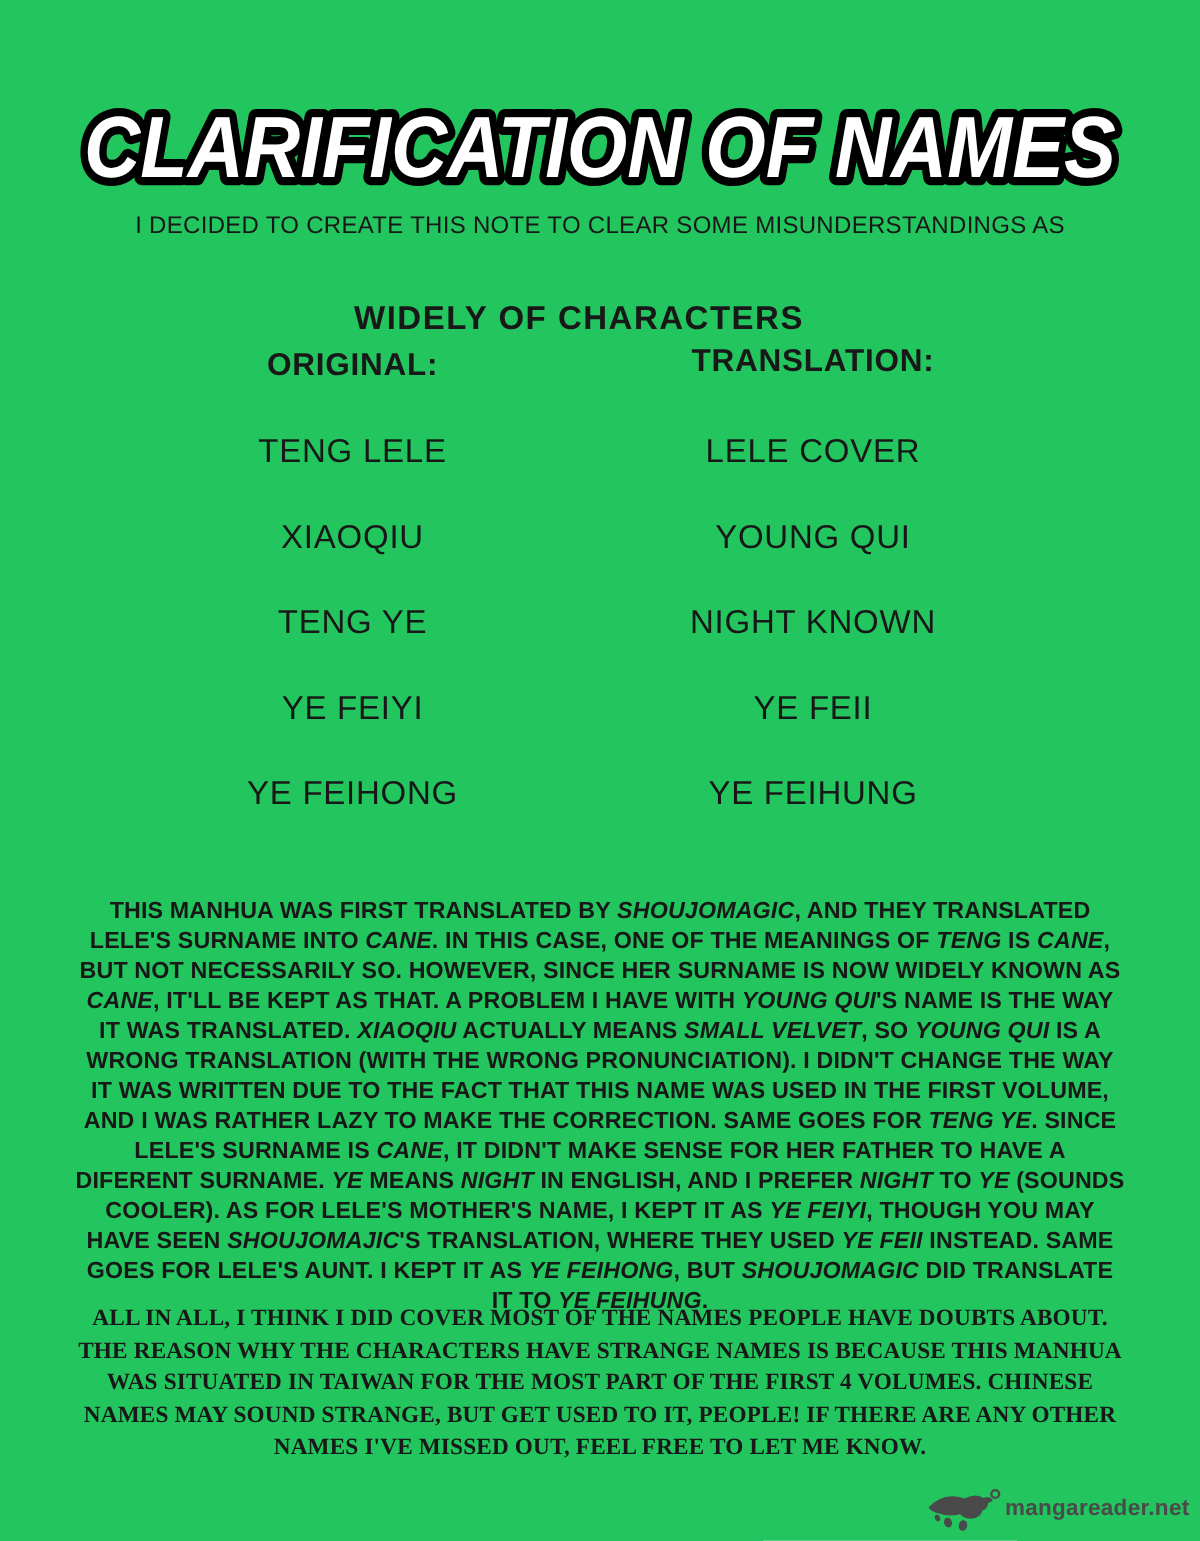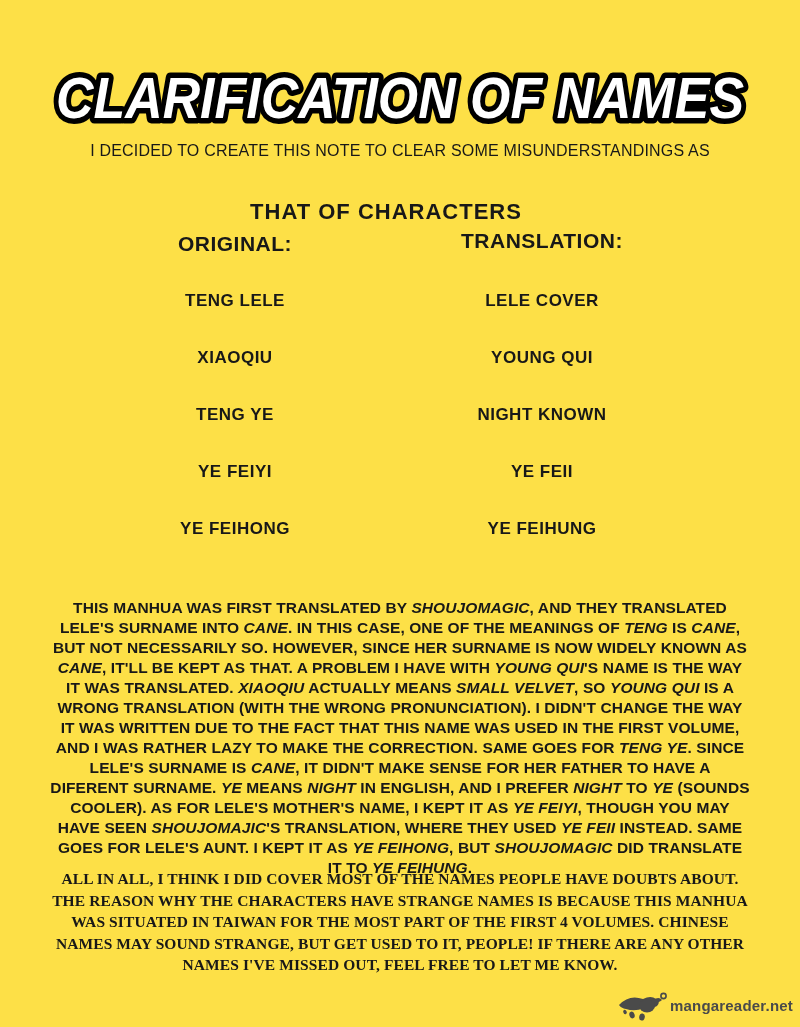--- a/index.html
+++ b/index.html
@@ -6,21 +6,21 @@
   body {
     width: 800px; height: 1027px;
     background: #ffffff;
     font-family: "Liberation Sans", sans-serif;
     color: #181818;
     -webkit-font-smoothing: antialiased;
   }
   .page {
     position: relative;
     width: 800px; height: 1027px;
-    background: #fde047;
+    background: #22c55e;
     overflow: hidden;
   }
 
   
   .title-wrap {
     position: absolute; top: 52px; left: 0;
     width: 800px; height: 92px;
     text-align: center;
   }
   .title-wrap svg { display: block; margin: 0 auto; }
@@ -52,21 +52,21 @@
   .col-header { position: absolute; width: 300px; text-align: center;
     font-size: 21px; font-weight: bold; letter-spacing: 0.5px; }
   .col-header.orig  { top: 232px; left: 85px; }
   .col-header.trans { top: 229px; left: 392px; }
 
   .names-rows { position: absolute; top: 272px; left: 0; width: 800px; }
   .name-row { position: relative; height: 57px; }
   .name-cell {
     position: absolute; top: 0; height: 57px; width: 300px;
     display: flex; align-items: center; justify-content: center;
-    font-size: 17px; font-weight: bold; letter-spacing: 0.5px;
+    font-size: 22px; font-weight: normal; letter-spacing: 0.5px;
   }
   .name-cell.orig  { left: 85px; }
   .name-cell.trans { left: 392px; }
 
   
   .para {
     position: absolute; left: 50px; width: 700px;
     text-align: center;
     font-size: 15.5px; font-weight: bold;
     letter-spacing: 0.1px;
@@ -94,21 +94,21 @@
   <div class="title-wrap">
     <svg width="790" height="92" viewBox="0 0 790 92" aria-hidden="true">
       <text class="title-text" x="395" y="66" text-anchor="middle" font-size="58" textLength="688" lengthAdjust="spacingAndGlyphs">CLARIFICATION OF NAMES</text>
     </svg>
   </div>
 
   <div class="intro">
     <div>I DECIDED TO CREATE THIS NOTE TO CLEAR SOME MISUNDERSTANDINGS AS</div>
   </div>
 
-  <div class="names-heading">THAT OF CHARACTERS</div>
+  <div class="names-heading">WIDELY OF CHARACTERS</div>
   <div class="col-header trans">TRANSLATION:</div>
   <div class="col-header orig">ORIGINAL:</div>
 
   <div class="names-rows">
     <div class="name-row">
       <div class="name-cell orig">TENG LELE</div>
       <div class="name-cell trans">LELE COVER</div>
     </div>
     <div class="name-row">
       <div class="name-cell orig">XIAOQIU</div>

